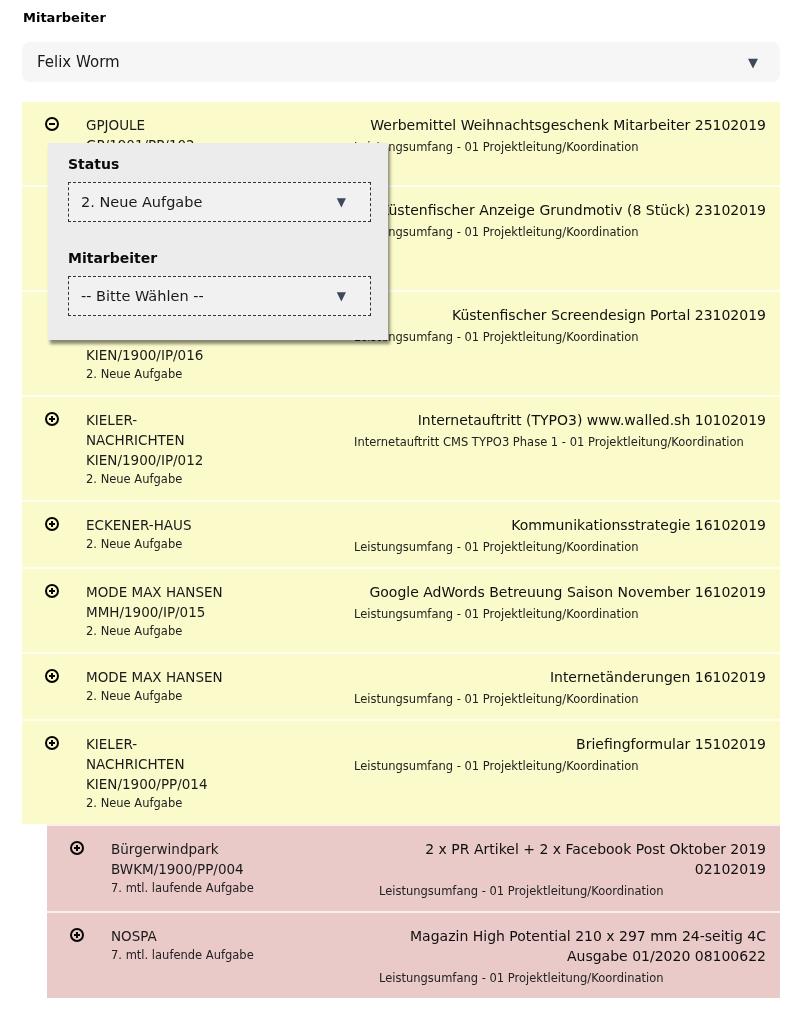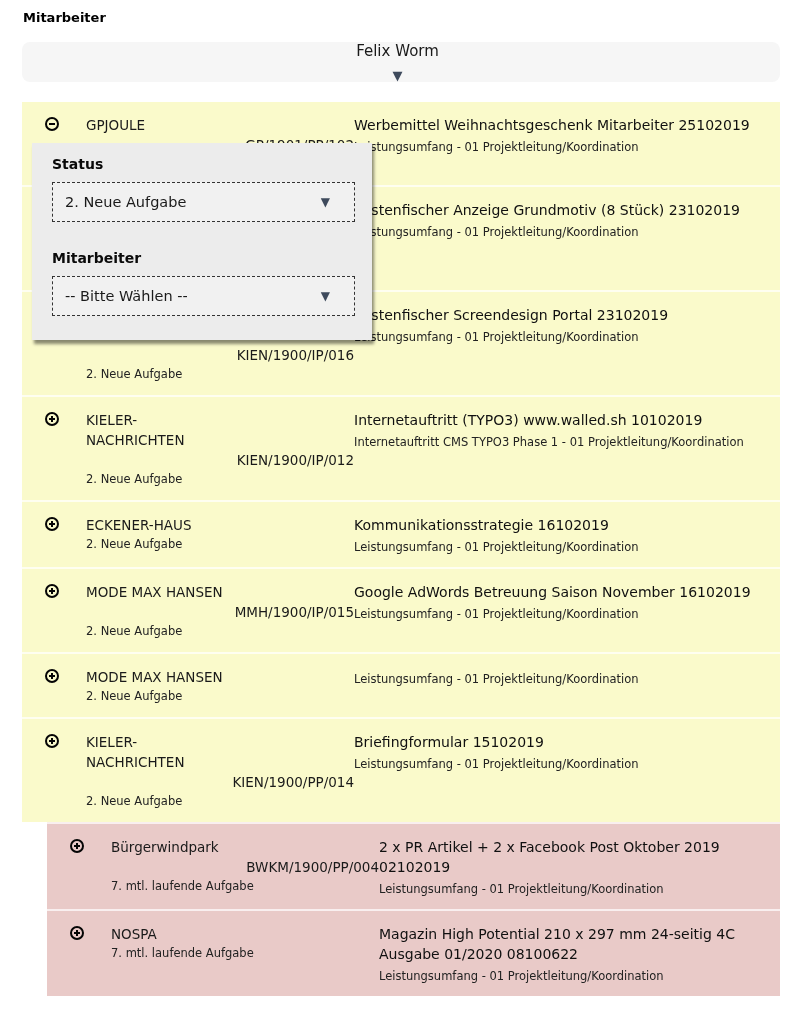--- a/index.html
+++ b/index.html
@@ -16,42 +16,42 @@
     width:797px;height:1027px;overflow:hidden;position:relative;
     font-family:"DejaVu Sans","Liberation Sans",sans-serif;
     color:var(--text-color);
   }
   .filter-label{
     margin:10px 0 0 23px;font-size:13px;font-weight:bold;color:#000;
   }
   .top-select{
     margin:17px 17px 0 22px;height:40px;background:var(--select-bg);
     border-radius:8px;display:flex;align-items:center;justify-content:space-between;
-    padding:0 22px 0 15px;font-size:15px;cursor:pointer;flex-direction:column;
+    padding:0 22px 0 15px;font-size:15px;cursor:pointer;
   }
   .tri{color:var(--arrow-color);font-size:12px;line-height:1;}
   .top-select .tri{font-size:13px;}
   .task-list{margin:20px 17px 0 22px;}
   .row{display:flex;padding:13px 0 12px;border-top:2px solid rgba(255,255,255,0.7);}
   .row:first-child{border-top:none;}
   .row.yellow{background:var(--row-yellow);}
   .row.pink{background:var(--row-pink);margin-left:25px;}
   .icon-cell{width:64px;flex:0 0 64px;padding-left:23px;padding-top:2px;}
   .circle-icon{display:block;width:14px;height:14px;border:2.6px solid #050505;border-radius:50%;position:relative;}
   .circle-icon::before{content:'';position:absolute;left:1.6px;right:1.6px;top:calc(50% - 1.3px);height:2.6px;background:#050505;}
   .circle-icon.plus::after{content:'';position:absolute;top:1.6px;bottom:1.6px;left:calc(50% - 1.3px);width:2.6px;background:#050505;}
   .client-cell{width:268px;flex:0 0 268px;font-size:13.5px;}
   .client-line{line-height:20px;min-height:20px;}
-  .project-code{line-height:20px;min-height:20px;text-align:right;}
+  .project-code{line-height:20px;min-height:20px;}
   .task-status{font-size:11.5px;line-height:17px;min-height:17px;margin-top:1px;color:#222;}
   .task-cell{flex:1;padding-right:14px;}
-  .task-title{font-size:14px;line-height:20px;color:#101010;}
+  .task-title{font-size:14px;line-height:20px;color:#101010;text-align:right;}
   .task-subtitle{font-size:11.5px;line-height:16px;margin-top:4px;color:#222;}
   .popup{
-    position:absolute;left:32px;top:143px;width:340px;height:197px;
+    position:absolute;left:48px;top:143px;width:340px;height:197px;
     background:var(--popup-bg);z-index:10;
     box-shadow:2px 4px 3px rgba(0,0,0,0.45);
     padding:13px 17px 0 20px;
   }
   .popup-label{font-size:14px;font-weight:bold;color:#0a0a0a;margin-bottom:10px;}
   .popup-label.second{margin-top:28px;}
   .dashed-select{
     height:40px;border:1.5px dashed #333;background:#f1f1f1;
     display:flex;align-items:center;justify-content:space-between;
     padding:0 24px 0 12px;font-size:14.5px;cursor:pointer;
@@ -158,20 +158,21 @@
 
   <div class="row yellow">
     <div class="icon-cell">
         <span class="circle-icon plus"></span>
       </div>
     <div class="client-cell">
         <div class="client-line">MODE MAX HANSEN</div>
         <div class="task-status">2. Neue Aufgabe</div>
       </div>
     <div class="task-cell">
+      <div class="task-title">Internetänderungen 16102019</div>
       <div class="task-subtitle">Leistungsumfang - 01 Projektleitung/Koordination</div>
     </div>
   </div>
 
   <div class="row yellow">
     <div class="icon-cell">
         <span class="circle-icon plus"></span>
       </div>
     <div class="client-cell">
         <div class="client-line">KIELER-</div>

